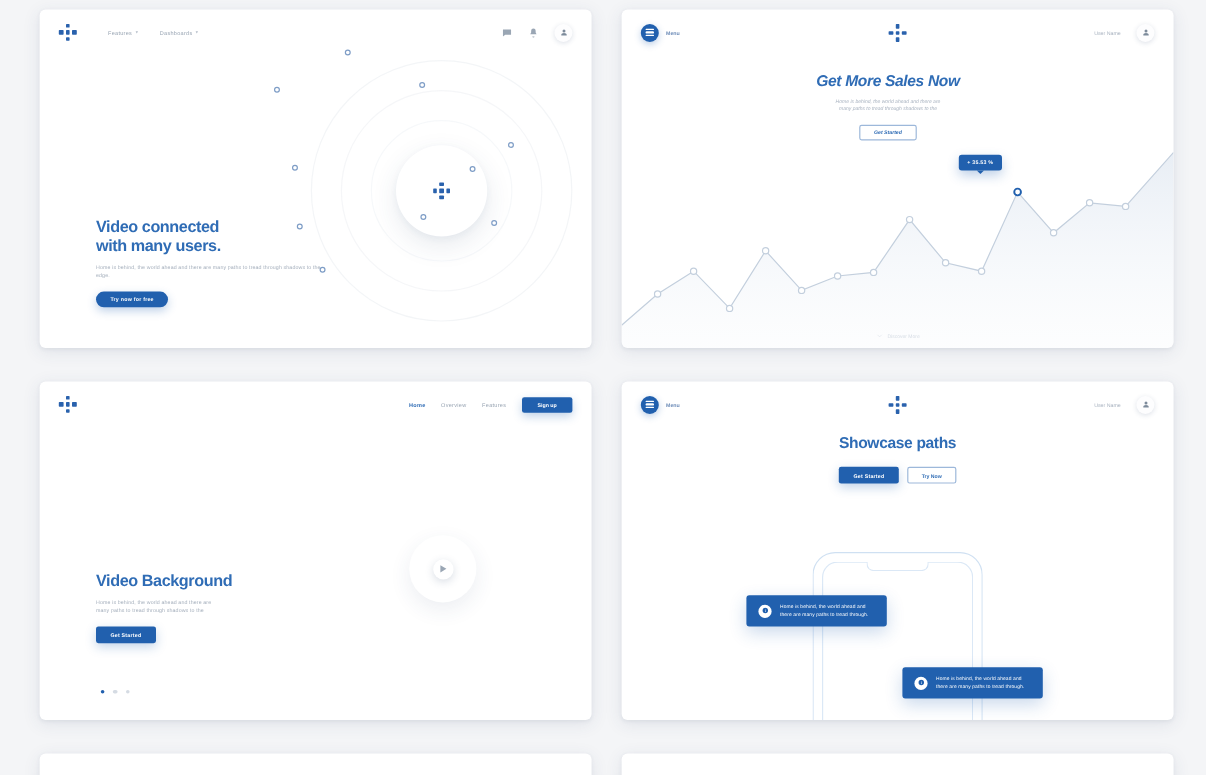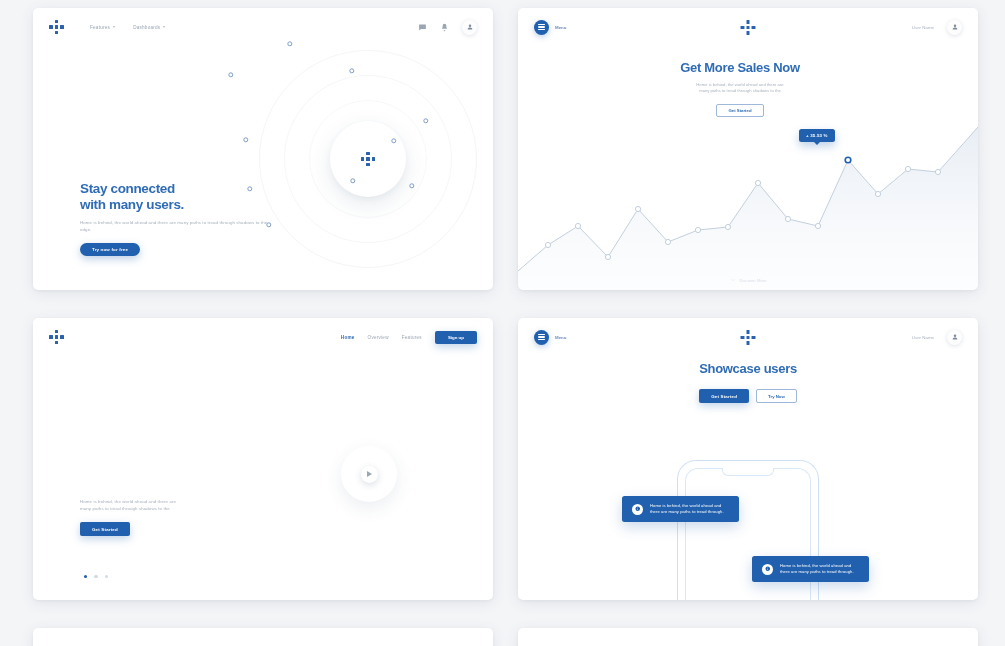--- a/index.html
+++ b/index.html
@@ -129,21 +129,21 @@
     background: #2160ae;
     display: flex; flex-direction: column; align-items: center; justify-content: center; gap: 1.6px;
     box-shadow: 0 2px 6px rgba(33,96,174,0.30);
   }
   .menu-circle span { display: block; width: 6.5px; height: 1.1px; background: #fff; border-radius: 1px; }
   .menu-label { font-size: 4.4px; color: #6d8cb8; font-weight: 700; }
   .user-name { font-size: 4.4px; color: #a9b3c0; }
 
   .center-logo { position: absolute; left: 50%; top: 12px; transform: translateX(-50%); }
 
-  .c2-head { position: absolute; top: 52px; left: 0; right: 16px; text-align: center; }
+  .c2-head { position: absolute; top: 52px; left: 0; right: 16px; text-align: center; font-style: italic; }
   .h2 {
     font-size: 13px; font-weight: 700; color: #2f6cb5; letter-spacing: -0.3px;
   }
   .c2-sub { font-size: 4.2px; line-height: 6px; color: #a9b3c0; margin-top: 7px; }
   .btn-outline {
     display: inline-flex; align-items: center; justify-content: center;
     margin-top: 10px; height: 13px; padding: 0 11px;
     border: 1px solid #9db8da; border-radius: 2px;
     color: #2f6cb5; font-size: 4.3px; font-weight: 700; background: #fff;
   }
@@ -303,21 +303,21 @@
       <div class="node" style="left:33px;  top:112px;"></div>
       <div class="node" style="left:181px; top:113px;"></div>
       <div class="node" style="left:140px; top:153px;"></div>
       <div class="node" style="left:37px;  top:161px;"></div>
       <div class="node" style="left:199px; top:158px;"></div>
       <div class="node" style="left:56px;  top:197px;"></div>
     </div>
 
     <div class="hero-copy">
       <div class="h1">
-        <div>Stay connected</div>
+        <div>Video connected</div>
         <div>with many users.</div>
       </div>
       <div class="sub">Home is behind, the world ahead and there are many paths to tread through shadows to the edge.</div>
       <div class="btn pill">Try now for free</div>
     </div>
   </div>
 
   <div class="card">
 
     <div class="nav">
@@ -411,20 +411,21 @@
       </div>
     </div>
 
     <div class="play-wrap">
       <div class="play-btn">
           <i></i>
         </div>
     </div>
 
     <div class="hero-copy" style="bottom:64px;">
+      <div class="h1">Video Background</div>
       <div class="sub">
         <div>Home is behind, the world ahead and there are</div>
         <div>many paths to tread through shadows to the</div>
       </div>
       <div class="btn sq">Get Started</div>
     </div>
 
     <div class="dots">
       <span class="dot on"></span>
       <span class="dot"></span>
@@ -455,21 +456,21 @@
         <span class="avatar">
           <svg viewBox="0 0 24 24">
               <path d="M12 12a5 5 0 1 0 0-10 5 5 0 0 0 0 10zm0 2c-5 0-9 2.5-9 5.5V22h18v-2.5c0-3-4-5.5-9-5.5z"></path>
             </svg>
         </span>
       </div>
     </div>
 
     <div class="c4-head">
       <div class="h4">
-        <div>Showcase users</div>
+        <div>Showcase paths</div>
       </div>
       <div class="c4-btns">
         <span class="btn sq" style="margin-top:0;">Get Started</span>
         <span class="btn-outline" style="margin-top:0;height:14px;">Try Now</span>
       </div>
     </div>
 
     <div class="phone">
       <div class="phone-inner">
         <div class="notch"></div>

